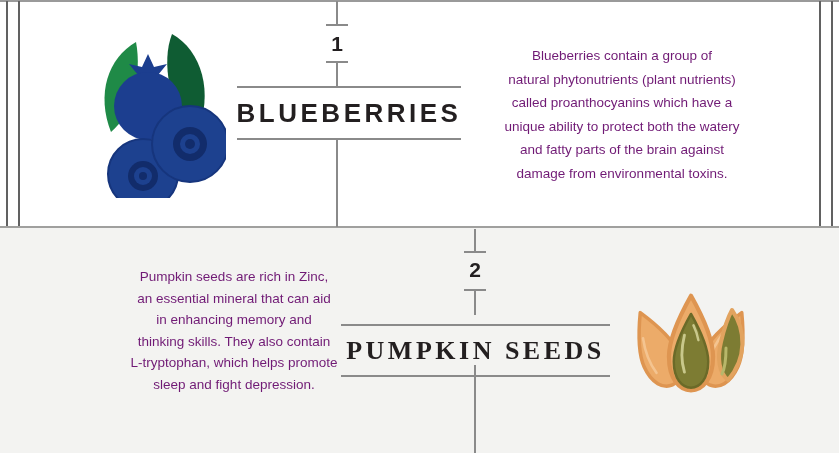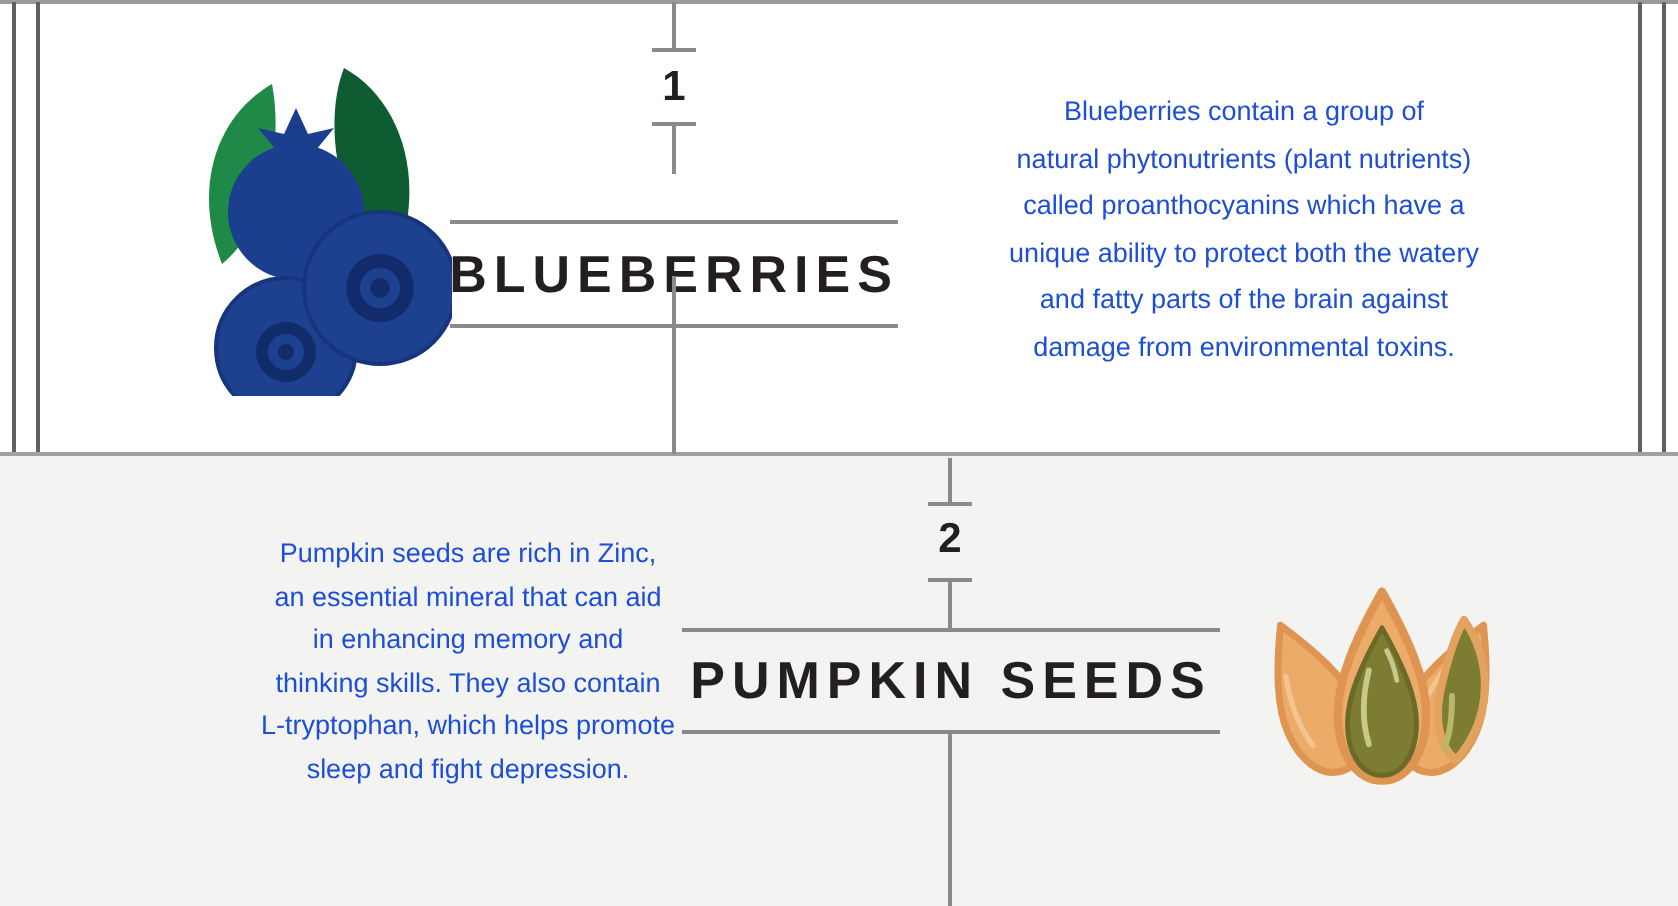--- a/index.html
+++ b/index.html
@@ -25,21 +25,21 @@
   
   .item-number{position:absolute;width:40px;text-align:center;
     font-size:21px;font-weight:bold;color:#231f20;line-height:28px;}
 
   
   .title-box{position:absolute;display:flex;align-items:center;justify-content:center;
     border-top:2px solid #8a8a8a;border-bottom:2px solid #8a8a8a;}
   .title-text{font-size:26px;font-weight:bold;letter-spacing:3.5px;color:#231f20;white-space:nowrap;}
 
   
-  .item-desc{position:absolute;text-align:center;color:#1d4ed8;font-size:13.5px;white-space:pre-line;}
+  .item-desc{position:absolute;text-align:center;color:#701a75;font-size:13.5px;white-space:pre-line;}
   #desc-1{left:462px;top:44px;width:320px;line-height:23.5px;}
   #desc-2{left:76px;top:266px;width:316px;line-height:21.5px;}
 
   
   .illus{position:absolute;}
   #illus-blueberries{left:84px;top:30px;}
   #illus-pumpkin{left:626px;top:286px;}
 </style>
 </head>
 <body>
@@ -54,21 +54,21 @@
   <div id="frame-l-inner" class="frame-line"></div>
   <div id="frame-r-inner" class="frame-line"></div>
   <div id="frame-r-outer" class="frame-line"></div>
   <div id="section-divider" class="hrule"></div>
 
   <div class="stem" style="left:336px;top:1px;height:25px;"></div>
   <div class="tick" style="left:326px;top:24px;"></div>
   <div class="item-number" style="left:317px;top:30px;">1</div>
   <div class="tick" style="left:326px;top:61px;"></div>
   <div class="stem" style="left:336px;top:61px;height:26px;"></div>
-  <div class="title-box" style="left:225px;top:86px;width:224px;height:50px;margin-top:24px;">
+  <div class="title-box" style="left:237px;top:86px;width:224px;height:50px;">
     <span class="title-text">BLUEBERRIES</span>
   </div>
   <div class="stem" style="left:336px;top:138px;height:89px;"></div>
 
   <div id="desc-1" class="item-desc">Blueberries contain a group of
 natural phytonutrients (plant nutrients)
 called proanthocyanins which have a
 unique ability to protect both the watery
 and fatty parts of the brain against
 damage from environmental toxins.</div>
@@ -91,21 +91,21 @@
       <circle cx="106" cy="114" r="10" fill="#1d418f"></circle>
       <circle cx="106" cy="114" r="5" fill="#122c6b"></circle>
     </g>
   </svg>
 
   <div class="stem" style="left:474px;top:229px;height:24px;"></div>
   <div class="tick" style="left:464px;top:251px;"></div>
   <div class="item-number" style="left:455px;top:256px;">2</div>
   <div class="tick" style="left:464px;top:289px;"></div>
   <div class="stem" style="left:474px;top:289px;height:26px;"></div>
-  <div class="title-box" style="left:341px;top:314px;width:269px;height:49px;">
+  <div class="title-box" style="left:341px;top:324px;width:269px;height:49px;font-family:Liberation Serif, serif;">
     <span class="title-text">PUMPKIN SEEDS</span>
   </div>
   <div class="stem" style="left:474px;top:365px;height:88px;"></div>
 
   <div id="desc-2" class="item-desc">Pumpkin seeds are rich in Zinc,
 an essential mineral that can aid
 in enhancing memory and
 thinking skills. They also contain
 L-tryptophan, which helps promote
 sleep and fight depression.</div>

